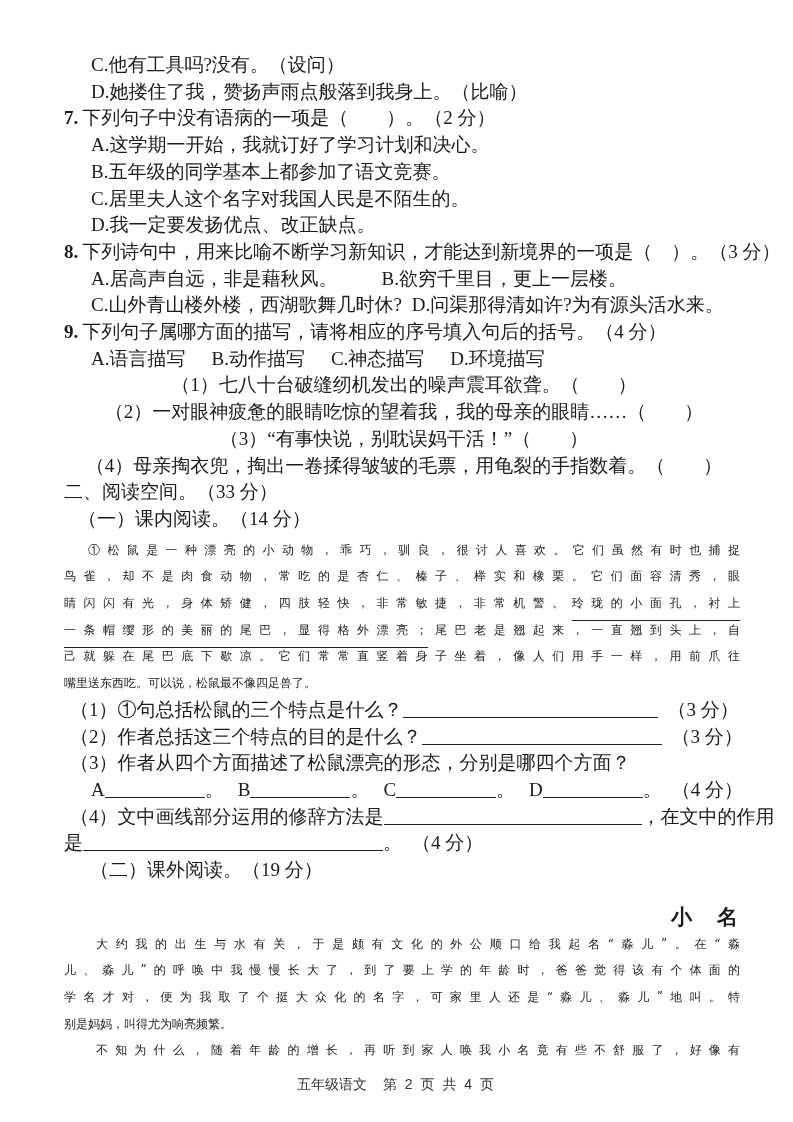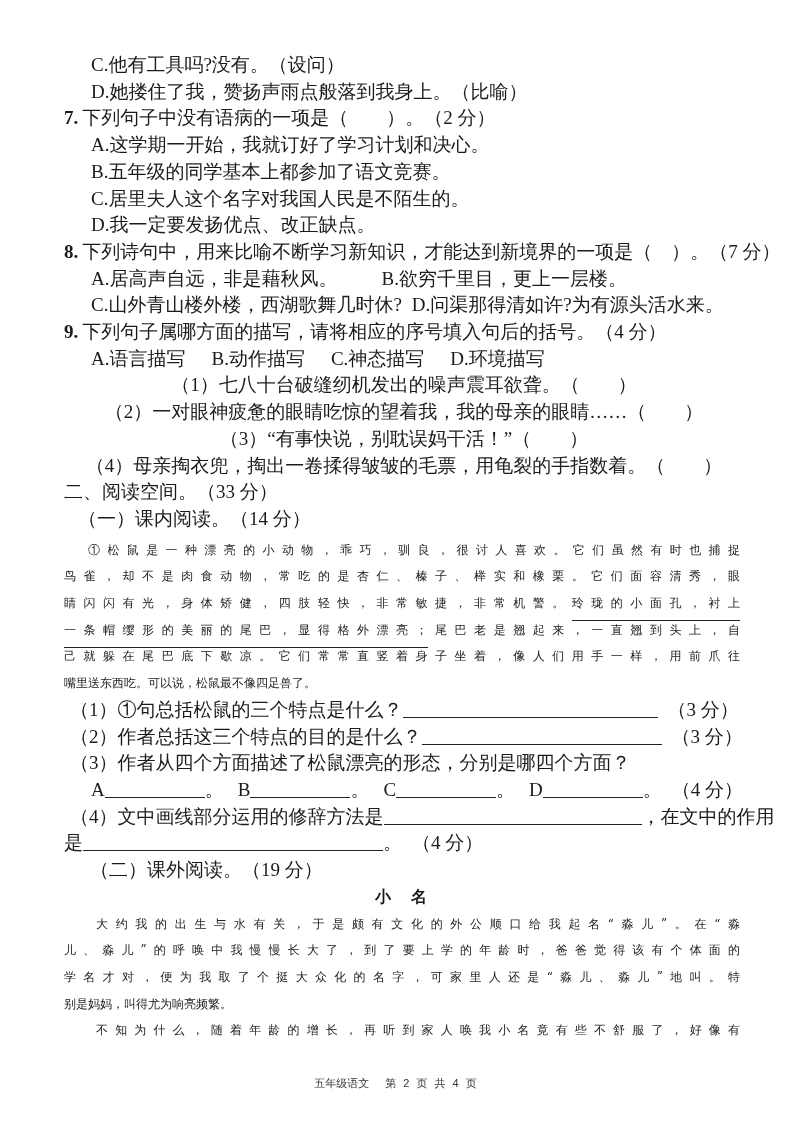--- a/index.html
+++ b/index.html
@@ -25,44 +25,44 @@
   .jl { text-align:justify; text-align-last:justify; }
   .ind1 { text-indent:24px; }
   .ind2 { text-indent:32px; }
   .passage { margin-top:4px; }
   .ul { border-bottom:1.4px solid #222; padding-bottom:10px; }
   .blank { display:inline-block; border-bottom:1.3px solid #222; height:15px; vertical-align:-2px; }
   .w255 { width:255px; } .w240 { width:240px; } .w100 { width:100px; }
   .w258 { width:258px; } .w300 { width:300px; }
   .score { margin-left:10px; }
   .per { margin-right:14px; }
-  .ptitle { text-align:center; font-weight:bold; font-size:16px; line-height:26.7px;
-            letter-spacing:2px; font-family:"DejaVu Serif", serif; }
+  .ptitle { text-align:right; font-weight:bold; font-size:21px; line-height:26.7px;
+            letter-spacing:2px; font-family:"DejaVu Serif", serif;margin-top:20px; }
   .footer {
     position:absolute; left:0; right:0; top:1076px; text-align:center;
-    font-size:11px; color:#333; font-family:"Liberation Sans", sans-serif;
+    font-size:14px; color:#333; font-family:"Liberation Sans", sans-serif;
   }
   .fgap { margin-left:16px; letter-spacing:2px; }
 </style>
 </head>
 <body>
 
 <div class="page">
   <div class="content">
 
     <div class="ln opt">C.他有工具吗?没有。（设问）</div>
     <div class="ln opt">D.她搂住了我，赞扬声雨点般落到我身上。（比喻）</div>
 
     <div class="ln"><span class="qnum">7.</span><span>下列句子中没有语病的一项是（　　）。（2 分）</span></div>
     <div class="ln opt">A.这学期一开始，我就订好了学习计划和决心。</div>
     <div class="ln opt">B.五年级的同学基本上都参加了语文竞赛。</div>
     <div class="ln opt">C.居里夫人这个名字对我国人民是不陌生的。</div>
     <div class="ln opt">D.我一定要发扬优点、改正缺点。</div>
 
-    <div class="ln"><span class="qnum">8.</span><span>下列诗句中，用来比喻不断学习新知识，才能达到新境界的一项是（　）。（7 分）</span></div>
+    <div class="ln"><span class="qnum">8.</span><span>下列诗句中，用来比喻不断学习新知识，才能达到新境界的一项是（　）。（3 分）</span></div>
     <div class="ln opt"><span>A.居高声自远，非是藉秋风。</span><span class="g1">B.欲穷千里目，更上一层楼。</span></div>
     <div class="ln opt"><span>C.山外青山楼外楼，西湖歌舞几时休?</span><span class="g2">D.问渠那得清如许?为有源头活水来。</span></div>
 
     <div class="ln"><span class="qnum">9.</span><span>下列句子属哪方面的描写，请将相应的序号填入句后的括号。（4 分）</span></div>
     <div class="ln opt"><span class="typ">A.语言描写</span><span class="typ">B.动作描写</span><span class="typ">C.神态描写</span><span>D.环境描写</span></div>
     <div class="ln itm">（1）七八十台破缝纫机发出的噪声震耳欲聋。（　　）</div>
     <div class="ln itm">（2）一对眼神疲惫的眼睛吃惊的望着我，我的母亲的眼睛……（　　）</div>
     <div class="ln itm">（3）“有事快说，别耽误妈干活！”（　　）</div>
     <div class="ln itm">（4）母亲掏衣兜，掏出一卷揉得皱皱的毛票，用龟裂的手指数着。（　　）</div>
 

